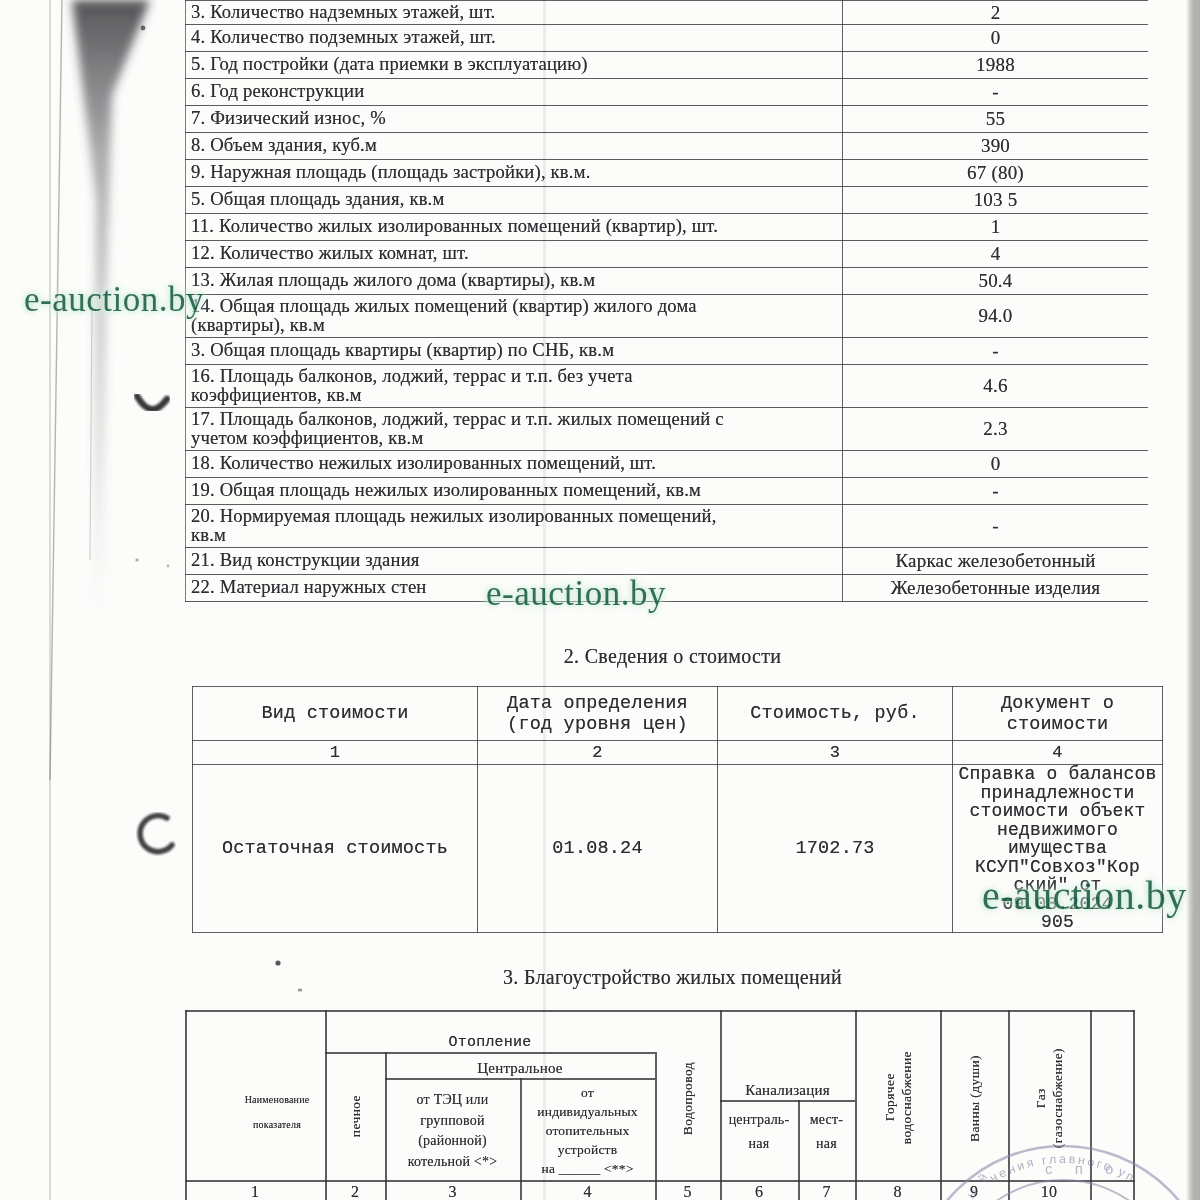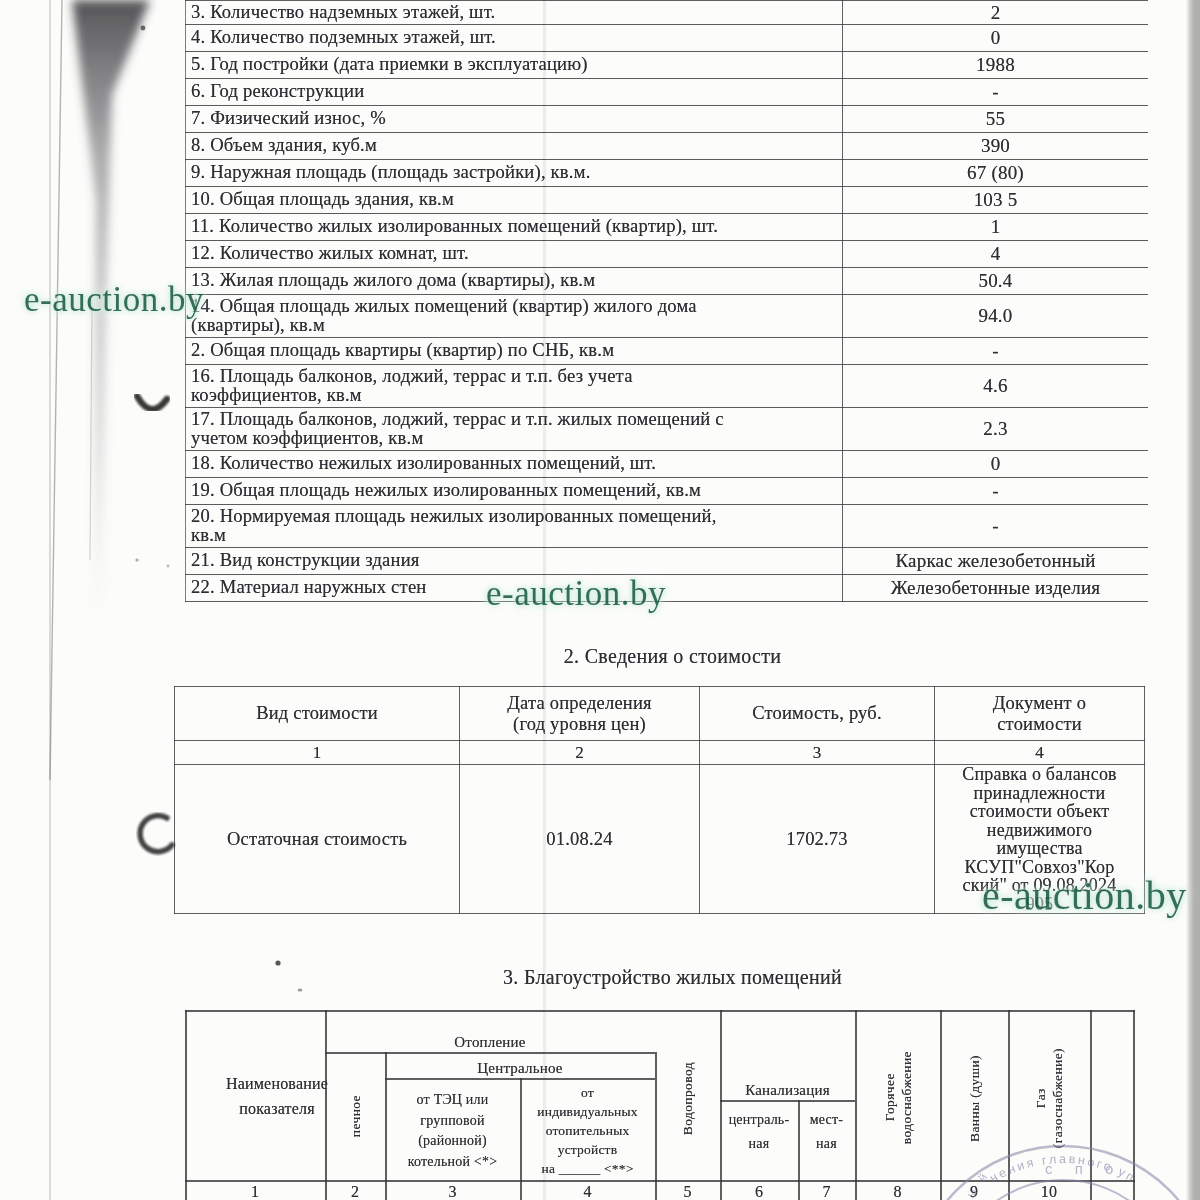--- a/index.html
+++ b/index.html
@@ -34,23 +34,24 @@
   
   .sec-title {
     position:absolute; left:185px; width:975px; text-align:center;
     font-size:20px; letter-spacing:.3px;
   }
   #s2-title { top:645px; }
   #s3-title { top:966px; }
 
   
   table.t2 {
-    position:absolute; left:174px; top:686px; width:970px;
+    position:absolute; left:192px; top:686px; width:970px;
     border-collapse:collapse; table-layout:fixed;
     font-size:18.5px;
+    font-family:Liberation Mono, monospace;
   }
   table.t2 td {
     border:1.6px solid rgba(55,55,60,.8);
     text-align:center; vertical-align:middle;
   }
   table.t2 tr.hdr { height:54px; }
   table.t2 tr.nums { height:24px; font-size:17px; }
   table.t2 tr.data { height:148px; }
   table.t2 td.docref { font-size:18px; line-height:18.5px; }
 
@@ -157,42 +158,42 @@
       </tr>
   <tr>
         <td class="lbl">8. Объем здания, куб.м</td>
         <td class="val">390</td>
       </tr>
   <tr>
         <td class="lbl">9. Наружная площадь (площадь застройки), кв.м.</td>
         <td class="val">67 (80)</td>
       </tr>
   <tr>
-        <td class="lbl">10. Общая площадь здания, кв.м</td>
+        <td class="lbl">5. Общая площадь здания, кв.м</td>
         <td class="val">103 5</td>
       </tr>
   <tr>
         <td class="lbl">11. Количество жилых изолированных помещений (квартир), шт.</td>
         <td class="val">1</td>
       </tr>
   <tr>
         <td class="lbl">12. Количество жилых комнат, шт.</td>
         <td class="val">4</td>
       </tr>
   <tr>
         <td class="lbl">13. Жилая площадь жилого дома (квартиры), кв.м</td>
         <td class="val">50.4</td>
       </tr>
   <tr class="tall">
         <td class="lbl">14. Общая площадь жилых помещений (квартир) жилого дома
 (квартиры), кв.м</td>
         <td class="val">94.0</td>
       </tr>
   <tr>
-        <td class="lbl">2. Общая площадь квартиры (квартир) по СНБ, кв.м</td>
+        <td class="lbl">3. Общая площадь квартиры (квартир) по СНБ, кв.м</td>
         <td class="val">-</td>
       </tr>
   <tr class="tall">
         <td class="lbl">16. Площадь балконов, лоджий, террас и т.п. без учета
 коэффициентов, кв.м</td>
         <td class="val">4.6</td>
       </tr>
   <tr class="tall">
         <td class="lbl">17. Площадь балконов, лоджий, террас и т.п. жилых помещений с
 учетом коэффициентов, кв.м</td>
@@ -278,23 +279,23 @@
   <div class="vline" style="left:335px;top:68px;height:124px;"></div>
   <div class="vline" style="left:470px;top:42px;height:150px;"></div>
   <div class="vline" style="left:535px;top:0;height:192px;"></div>
   <div class="vline" style="left:613px;top:90px;height:102px;"></div>
   <div class="vline" style="left:670px;top:0;height:192px;"></div>
   <div class="vline" style="left:755px;top:0;height:192px;"></div>
   <div class="vline" style="left:823px;top:0;height:192px;"></div>
   <div class="vline" style="left:905px;top:0;height:192px;"></div>
   <div class="vline" style="left:948px;top:0;height:192px;"></div>
 
-  <div class="hcell" style="left:2px;top:48px;width:136px;height:75px;font-size:16px;line-height:25px;padding-left:44px;">Наименование
+  <div class="hcell" style="left:2px;top:64px;width:136px;height:75px;font-size:10px;line-height:25px;padding-left:44px;">Наименование
 показателя</div>
-  <div class="hcell" style="left:140px;top:22px;width:330px;height:20px;font-size:15px;">Отопление</div>
+  <div class="hcell" style="left:140px;top:22px;width:330px;height:20px;font-size:15px;font-family:Liberation Mono, monospace;">Отопление</div>
   <div class="hcell" style="left:200px;top:48px;width:270px;height:20px;font-size:15px;">Центральное</div>
   <div class="vcell" style="left:142px;top:44px;width:56px;height:124px;">
     <span class="vtext">печное</span>
   </div>
   <div class="hcell" style="left:202px;top:74px;width:131px;height:94px;font-size:14px;line-height:20.5px;">от ТЭЦ или
 групповой
 (районной)
 котельной &lt;*&gt;</div>
   <div class="hcell" style="left:337px;top:70px;width:131px;height:100px;font-size:13.5px;line-height:19px;">от
 индивидуальных

